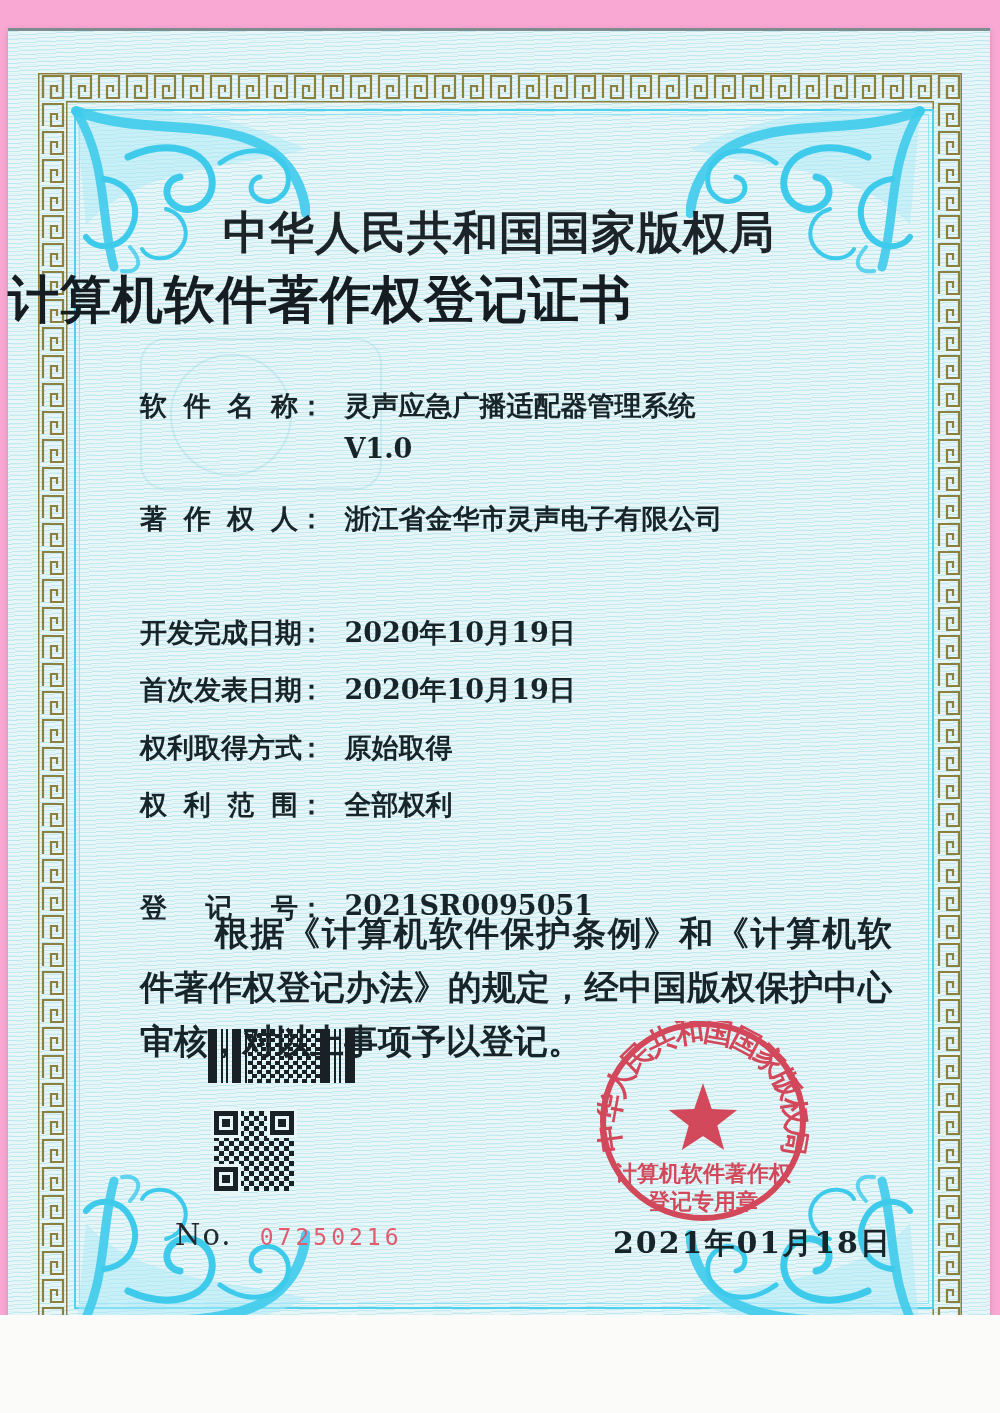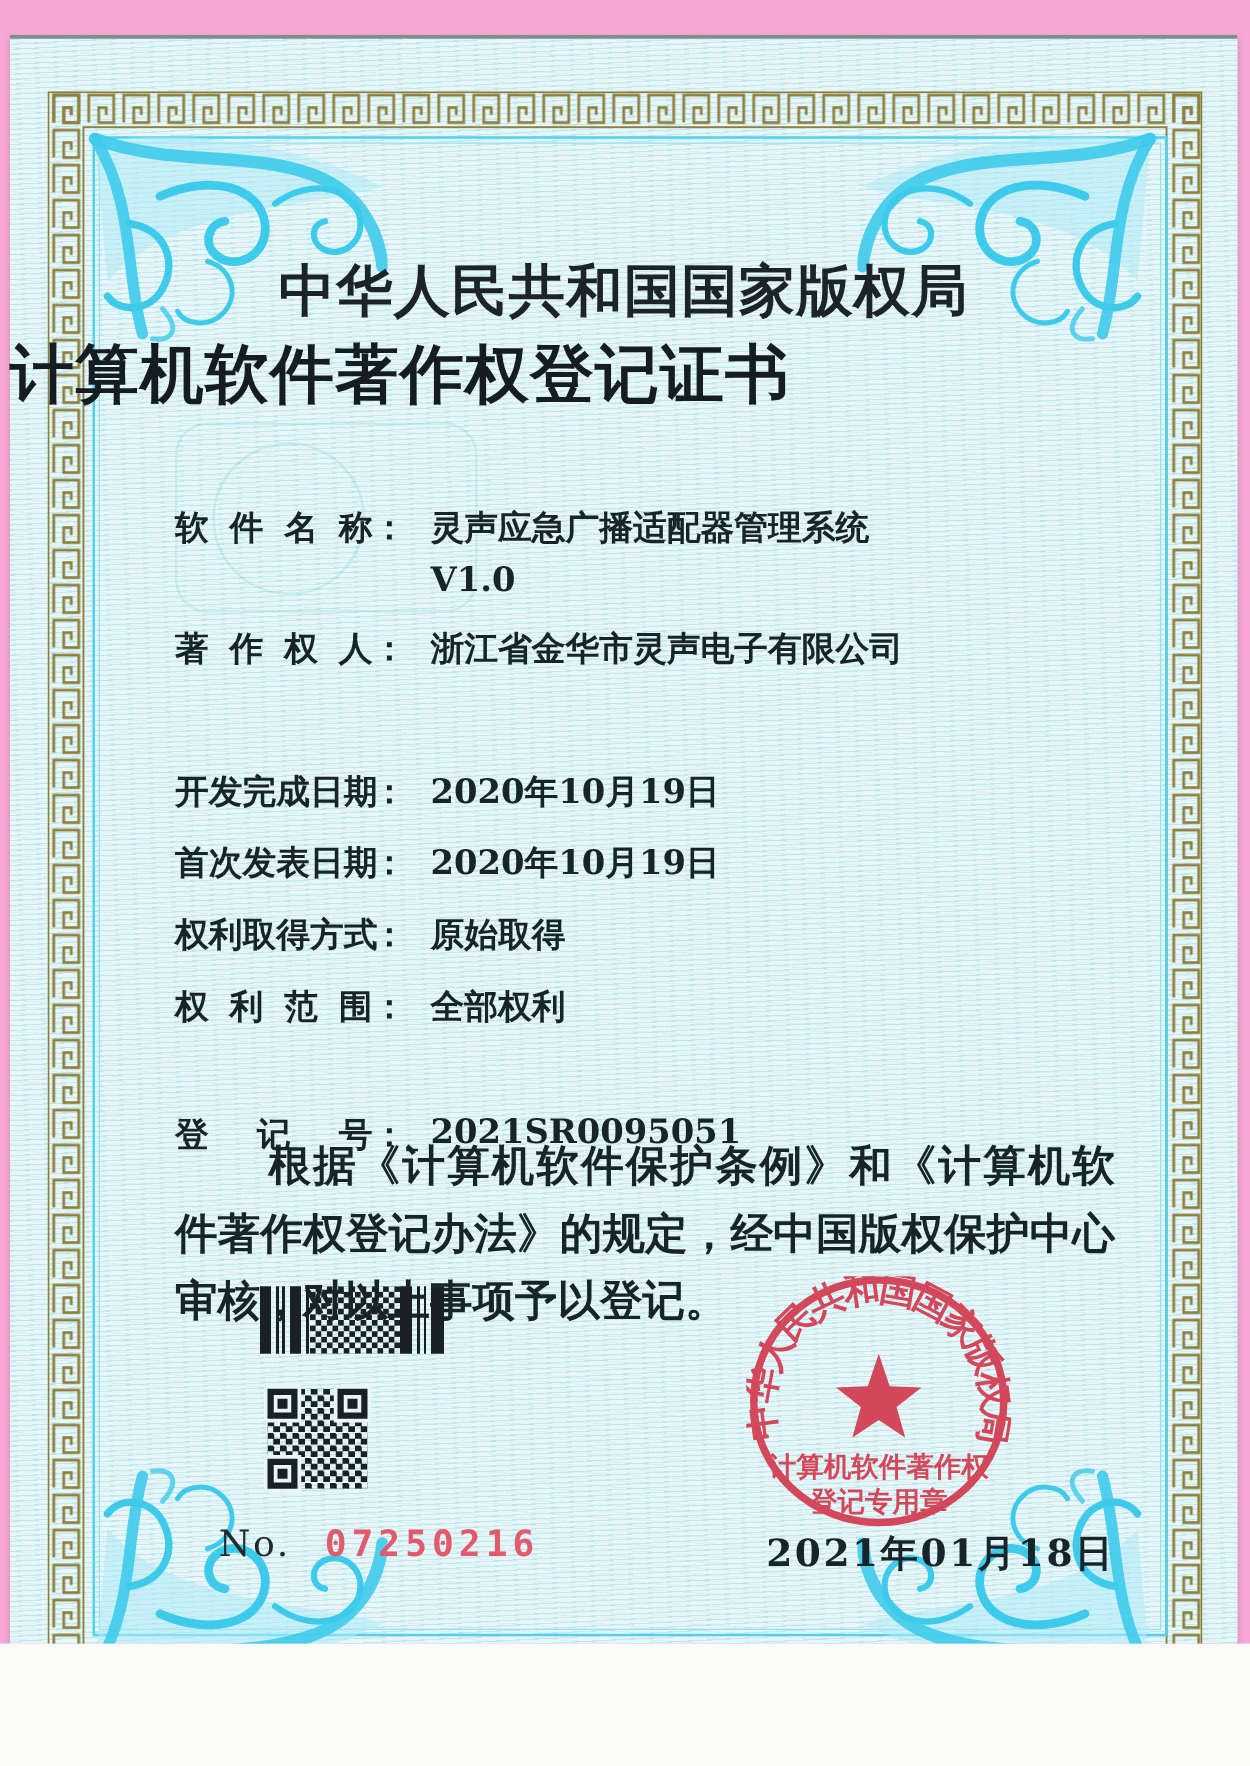--- a/index.html
+++ b/index.html
@@ -60,21 +60,21 @@
   .finder{position:absolute;width:24px;height:24px;border:5px solid #1a2126;background:#e9f6f7;
           box-shadow:0 0 0 3px #e9f6f7;box-sizing:border-box;}
   .finder::after{content:"";position:absolute;left:3px;top:3px;width:8px;height:8px;background:#1a2126;}
   .finder.f1{left:0;top:0;} .finder.f2{right:0;top:0;} .finder.f3{left:0;bottom:0;}
   
   .seal{position:absolute;left:589px;top:990px;opacity:.93;}
   
   .no-line{position:absolute;left:167px;top:1187px;font-size:29px;white-space:nowrap;}
   .no-label{color:#222a2e;letter-spacing:2px;}
   .no-value{font-family:"DejaVu Sans Mono","Liberation Mono",monospace;
-            color:#e25a6e;letter-spacing:4px;margin-left:18px;font-size:29px;font-weight:bold;}
+            color:#e25a6e;letter-spacing:4px;margin-left:18px;font-size:23px;}
   .date{position:absolute;left:605px;top:1192px;font-size:30px;font-weight:700;letter-spacing:2px;z-index:5;}
 </style>
 </head>
 <body>
 
 <div class="page">
   <div class="paper">
 
     <svg class="frame-svg" width="924" height="1302" aria-hidden="true">
       <defs>
@@ -143,21 +143,21 @@
       </g>
     </svg>
 
     <div class="watermark">
       <div class="wm-circle"></div>
     </div>
 
     <div class="authority">中华人民共和国国家版权局</div>
     <div class="cert-title">计算机软件著作权登记证书</div>
 
-    <div class="row" style="top:357px;margin-top:16px;">
+    <div class="row" style="top:357px;">
       <span class="lab">软件名称</span><span class="colon">：</span>
       <span class="val">
         <div>灵声应急广播适配器管理系统</div>
         <div class="v2">V1.0</div>
       </span>
     </div>
     <div class="row" style="top:470px;">
       <span class="lab">著作权人</span><span class="colon">：</span>
       <span class="val">浙江省金华市灵声电子有限公司</span>
     </div>

